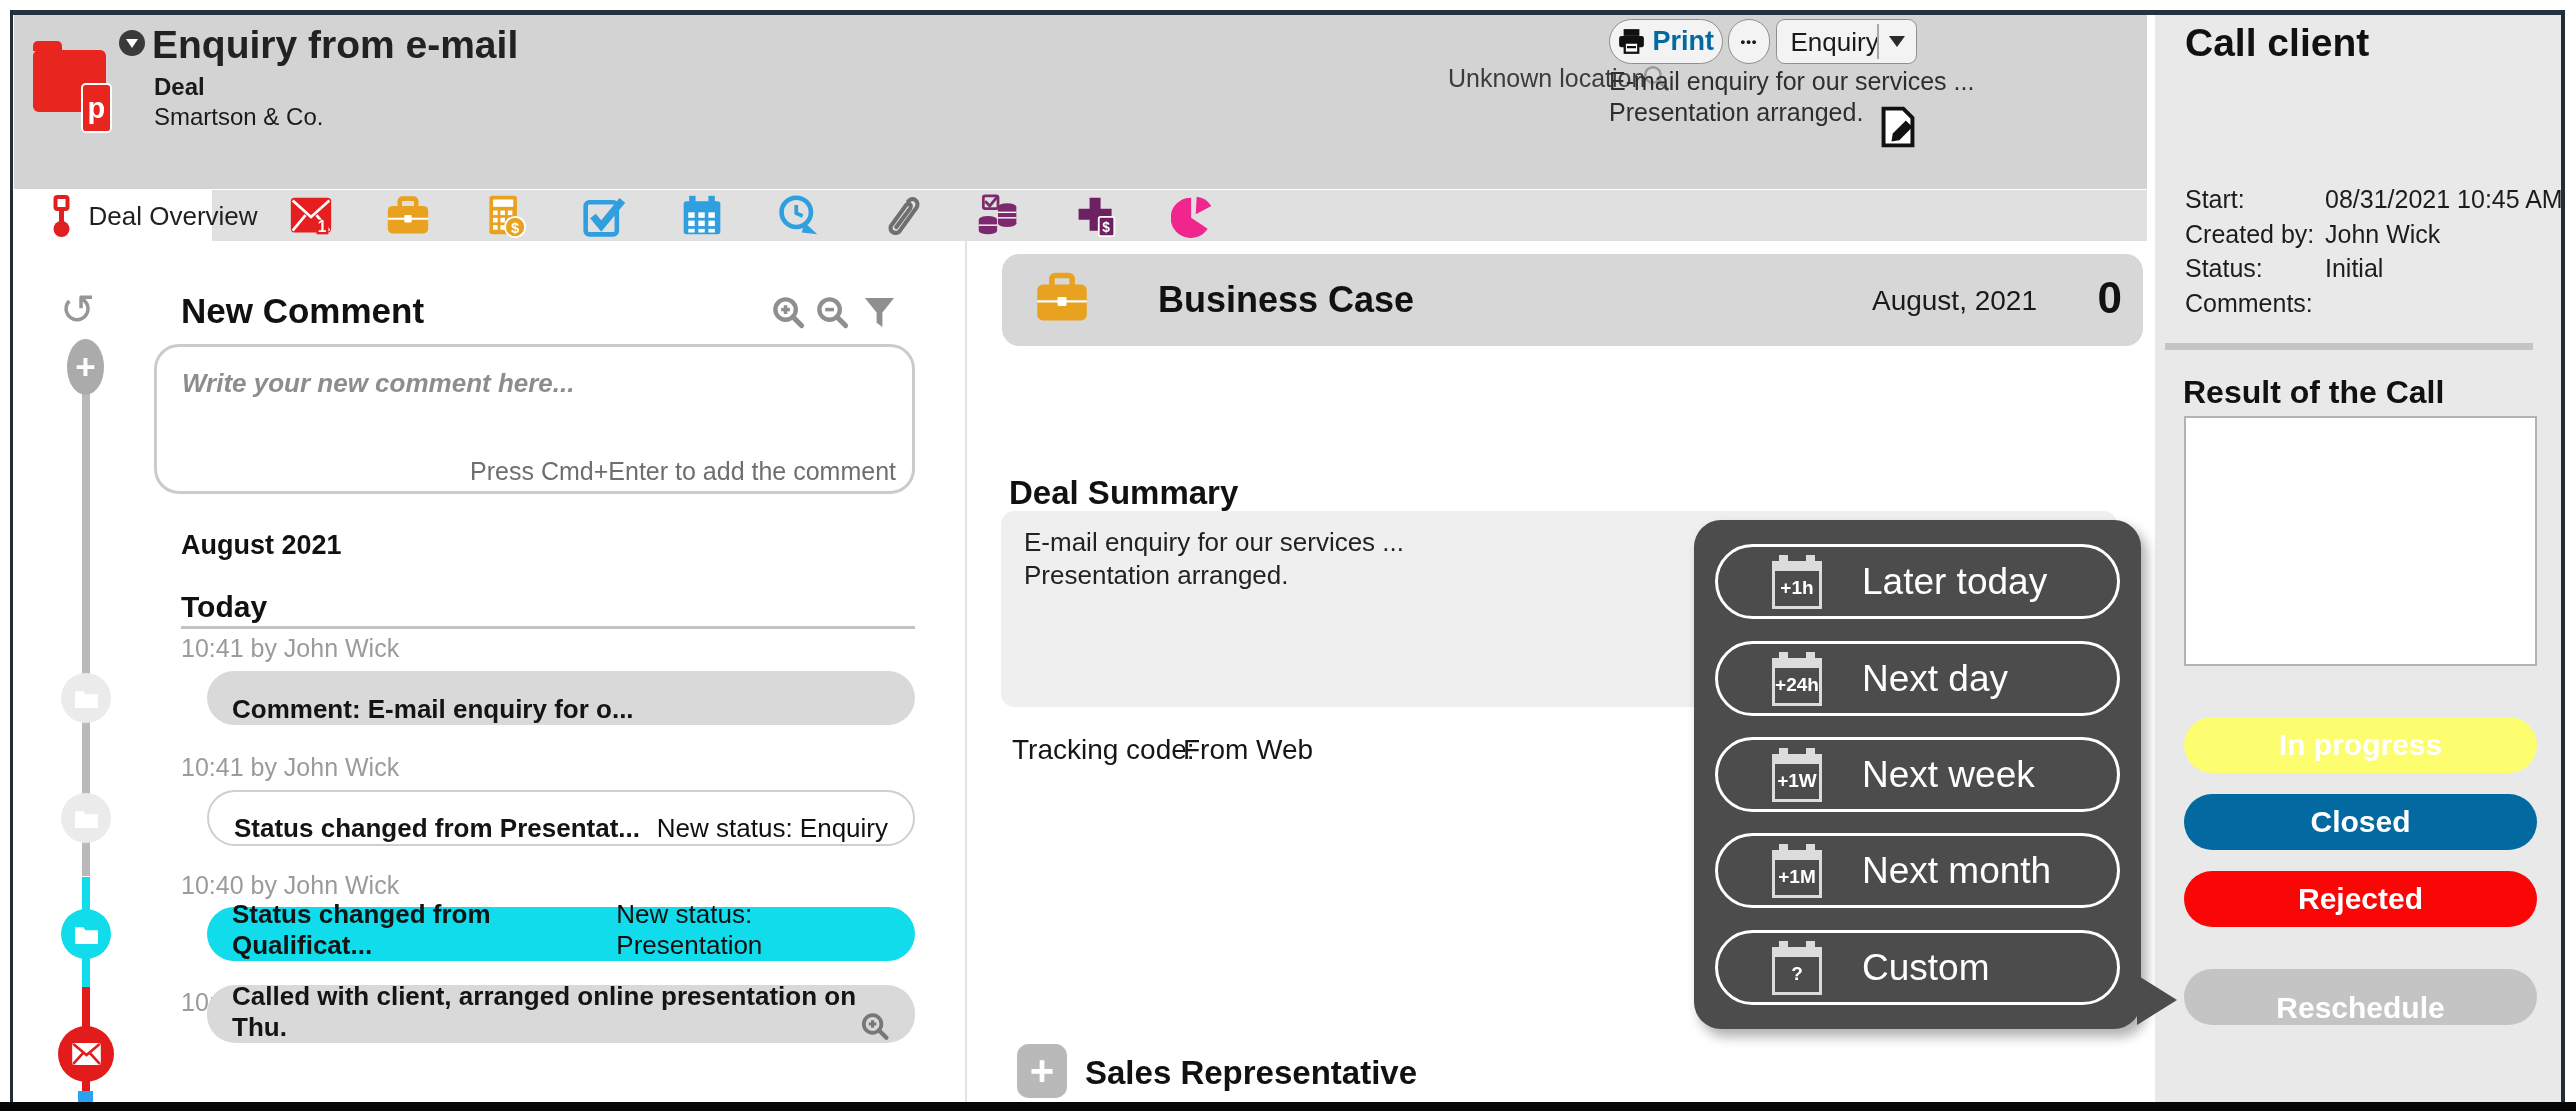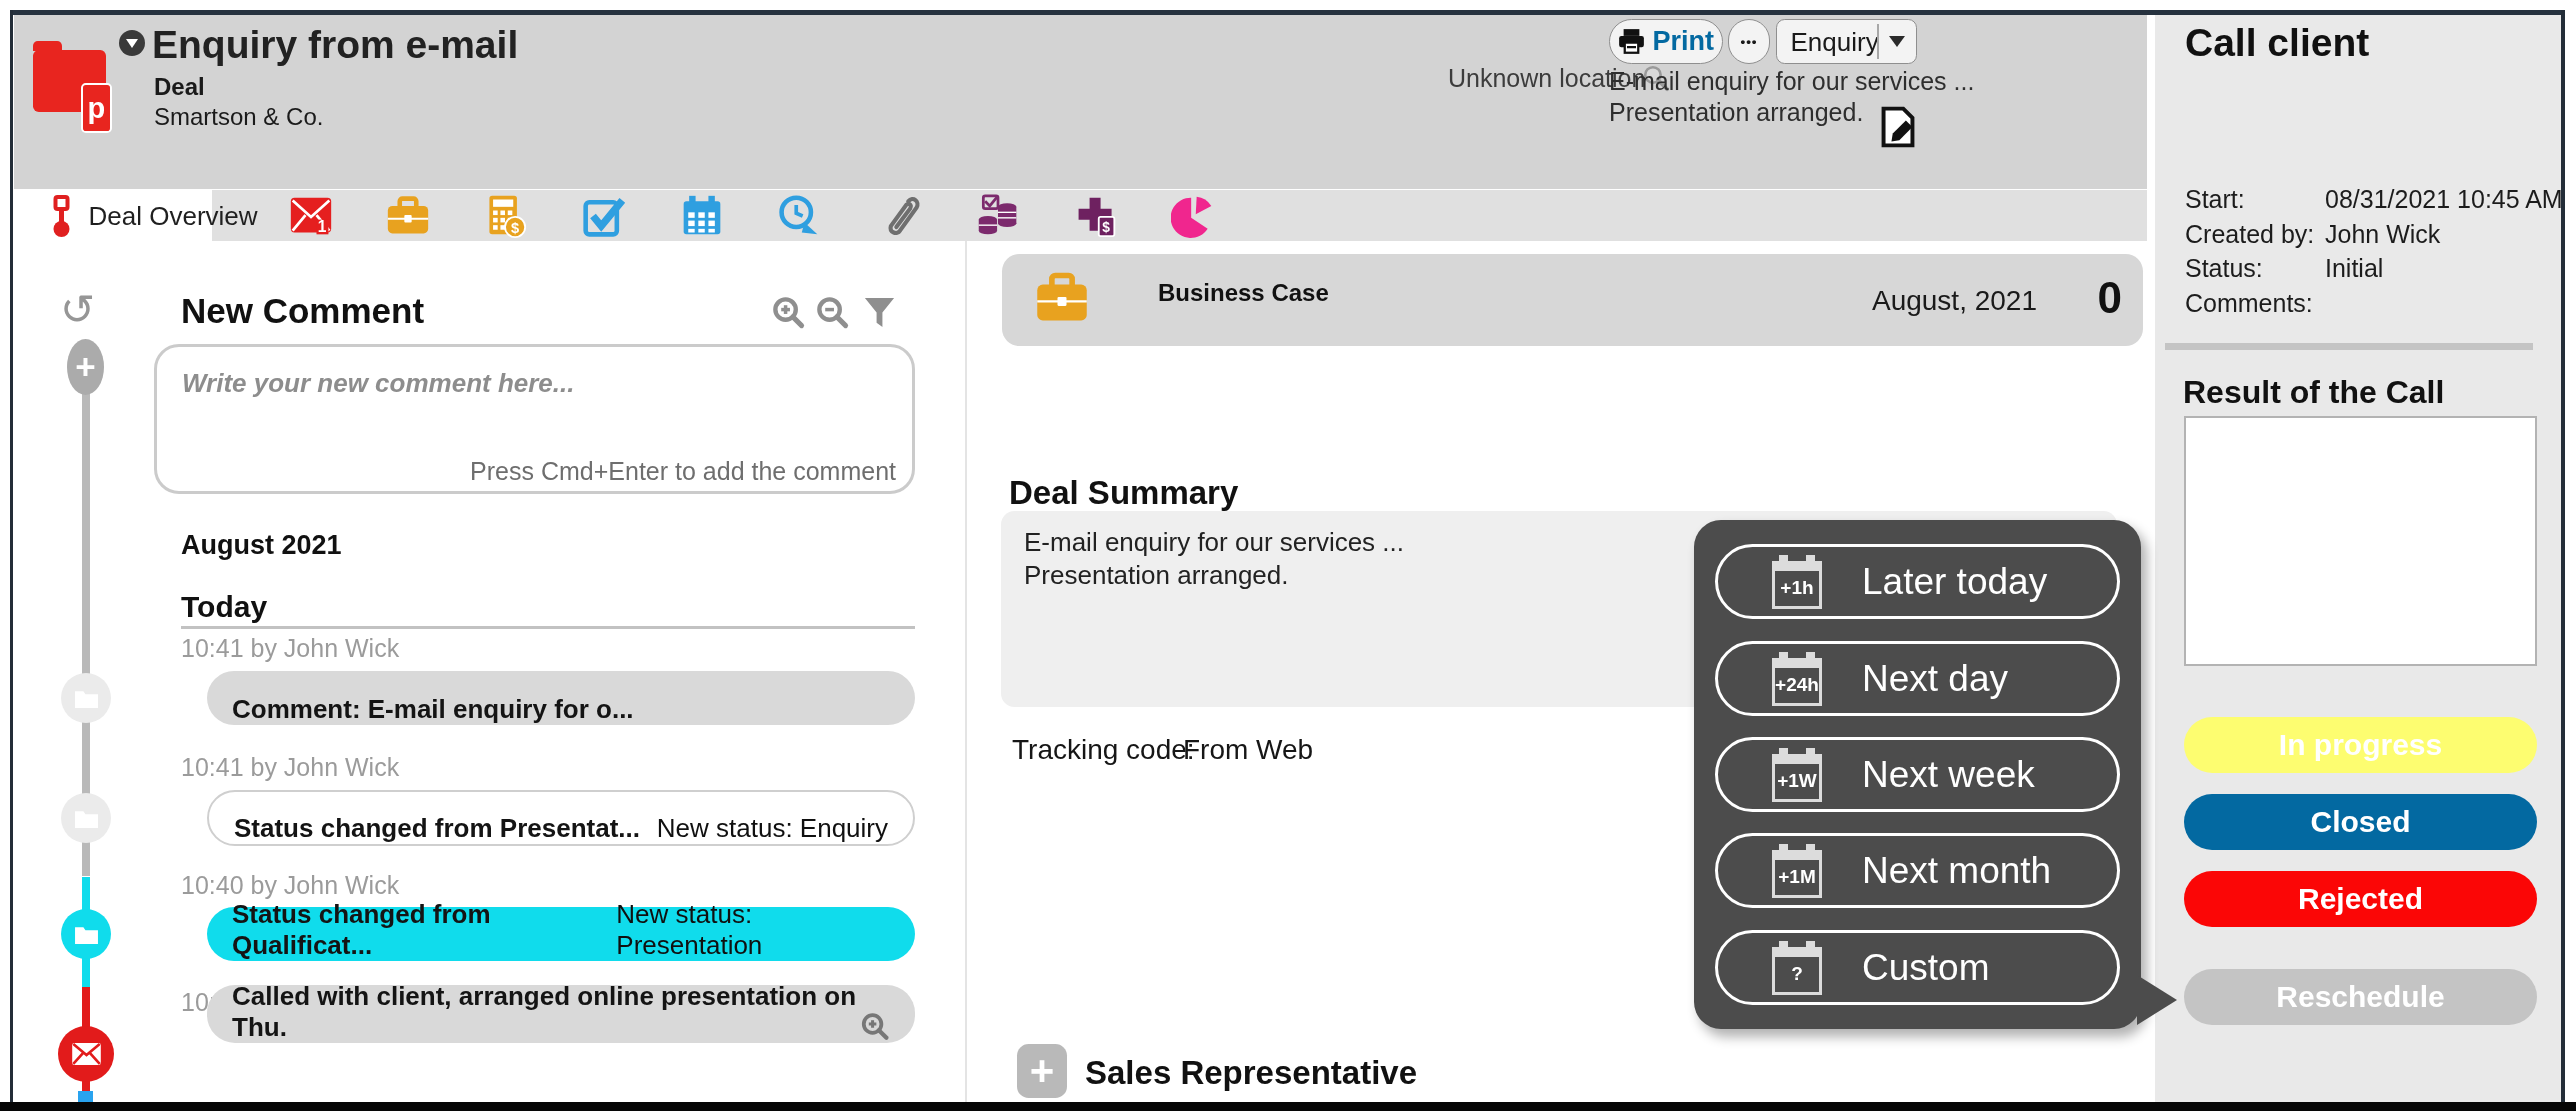--- a/index.html
+++ b/index.html
@@ -272,21 +272,21 @@
   </svg>
 </div>
 
 <div class="abs" style="left:1002px;top:254px;width:1141px;height:92px;background:#d7d7d7;border-radius:17.3px;">
   <svg style="position:absolute;left:33px;top:17.3px;" width="54" height="54" viewBox="0 0 48 44">
     <rect x="15" y="2" width="18" height="12" rx="3" fill="none" stroke="#e8a21f" stroke-width="5"></rect>
     <rect x="2" y="10" width="44" height="32" rx="5" fill="#e8a21f"></rect>
     <line x1="2" y1="25" x2="46" y2="25" stroke="#ffffff" stroke-width="2"></line>
     <rect x="20" y="21" width="8" height="8" rx="1" fill="#ffffff"></rect>
   </svg>
-  <span class="nowrap" style="position:absolute;left:156px;top:25px;font-size:24px;font-weight:bold;color:#111111;">Business Case</span>
+  <span class="nowrap" style="position:absolute;left:156px;top:25px;font-size:36px;font-weight:bold;color:#111111;">Business Case</span>
   <span class="nowrap" style="position:absolute;right:106px;top:31px;font-size:28px;color:#1a1a1a;">August, 2021</span>
   <span class="nowrap" style="position:absolute;right:21px;top:19px;font-size:44px;font-weight:bold;color:#111111;">0</span>
 </div>
 
 <div class="abs nowrap" style="left:1009px;top:474px;font-size:33px;font-weight:bold;color:#111111;">Deal Summary</div>
 <div class="abs" style="left:1001px;top:511px;width:1116px;height:196px;background:#efefef;border-radius:13.5px;"></div>
 <div class="abs nowrap" style="left:1024px;top:527px;font-size:26px;color:#222222;">E-mail enquiry for our services ...</div>
 <div class="abs nowrap" style="left:1024px;top:560px;font-size:26px;color:#222222;">Presentation arranged.</div>
 
 <div class="abs nowrap" style="left:1012px;top:734px;font-size:28px;color:#161616;">Tracking code:</div>
@@ -357,16 +357,16 @@
 
 <div class="cbtn" style="top:717px;background:#fdfd70;">
   <span>In progress</span>
 </div>
 <div class="cbtn" style="top:794px;background:#0369a1;">
   <span>Closed</span>
 </div>
 <div class="cbtn" style="top:871px;background:#fb0606;">
   <span>Rejected</span>
 </div>
-<div class="cbtn" style="top:969px;background:#c4c4c4;">
+<div class="cbtn" style="top:969px;background:#c4c4c4;align-items:flex-end;">
   <span>Reschedule</span>
 </div>
 
 
 </body></html>

